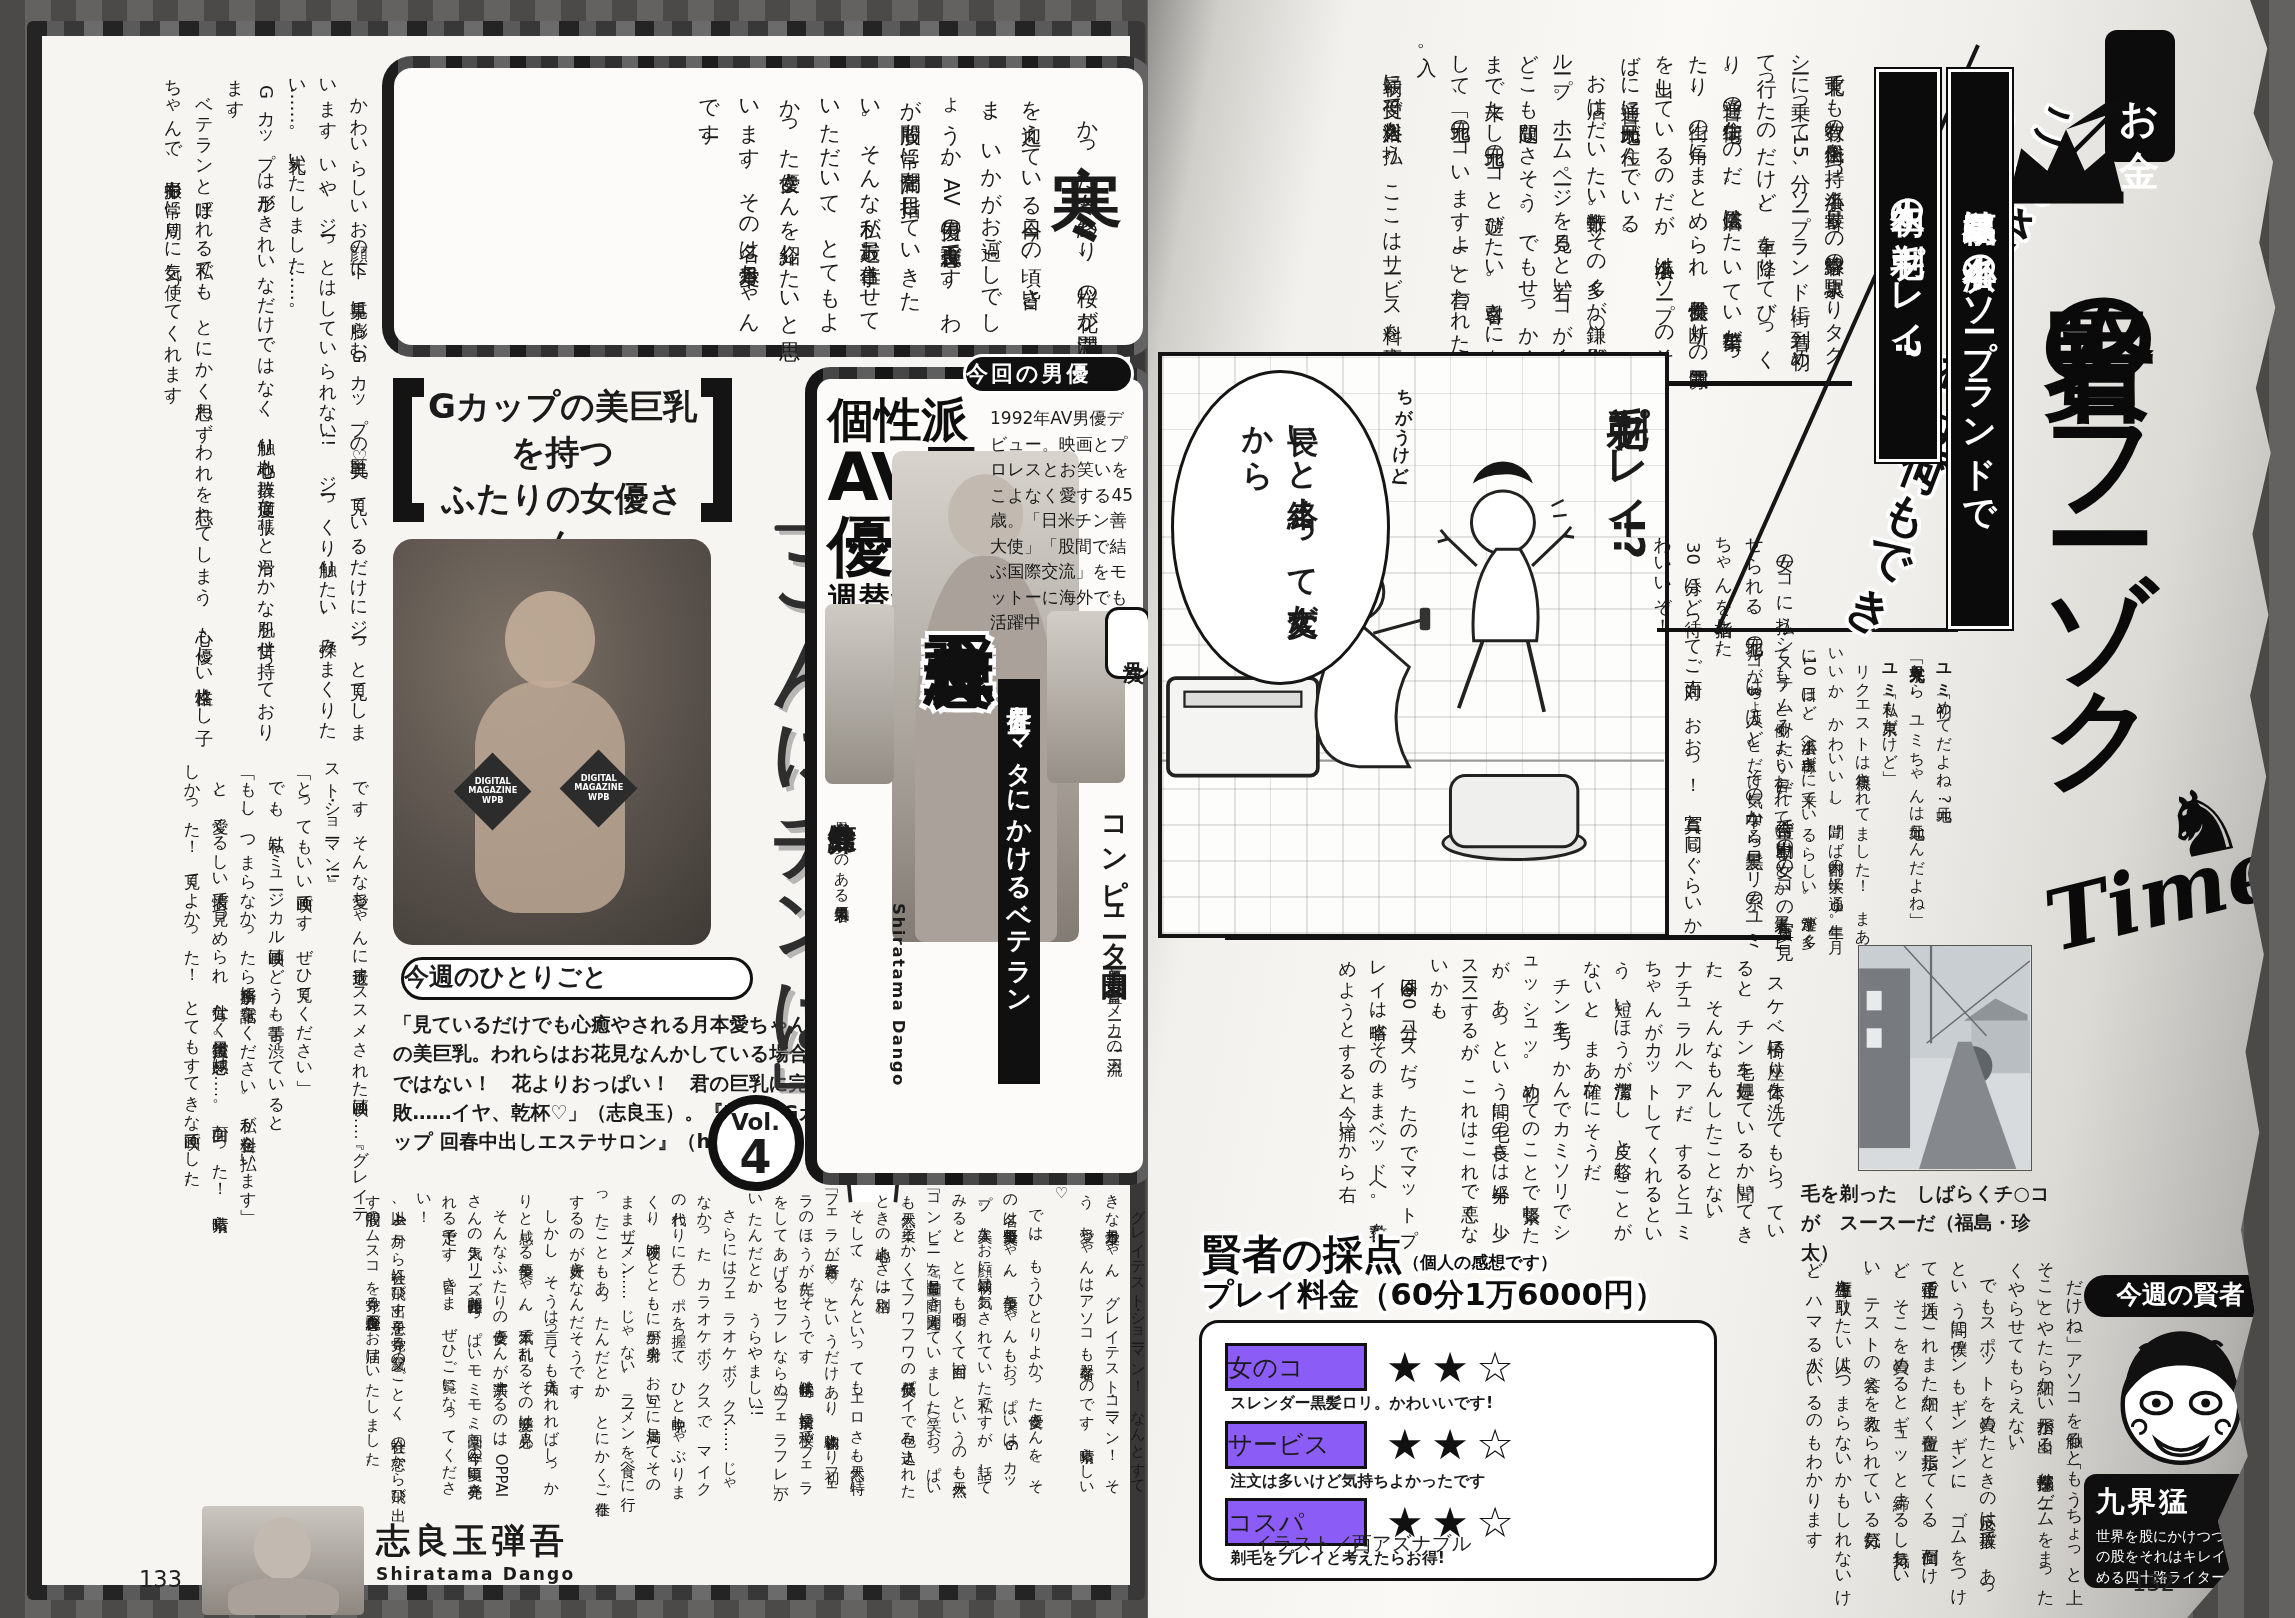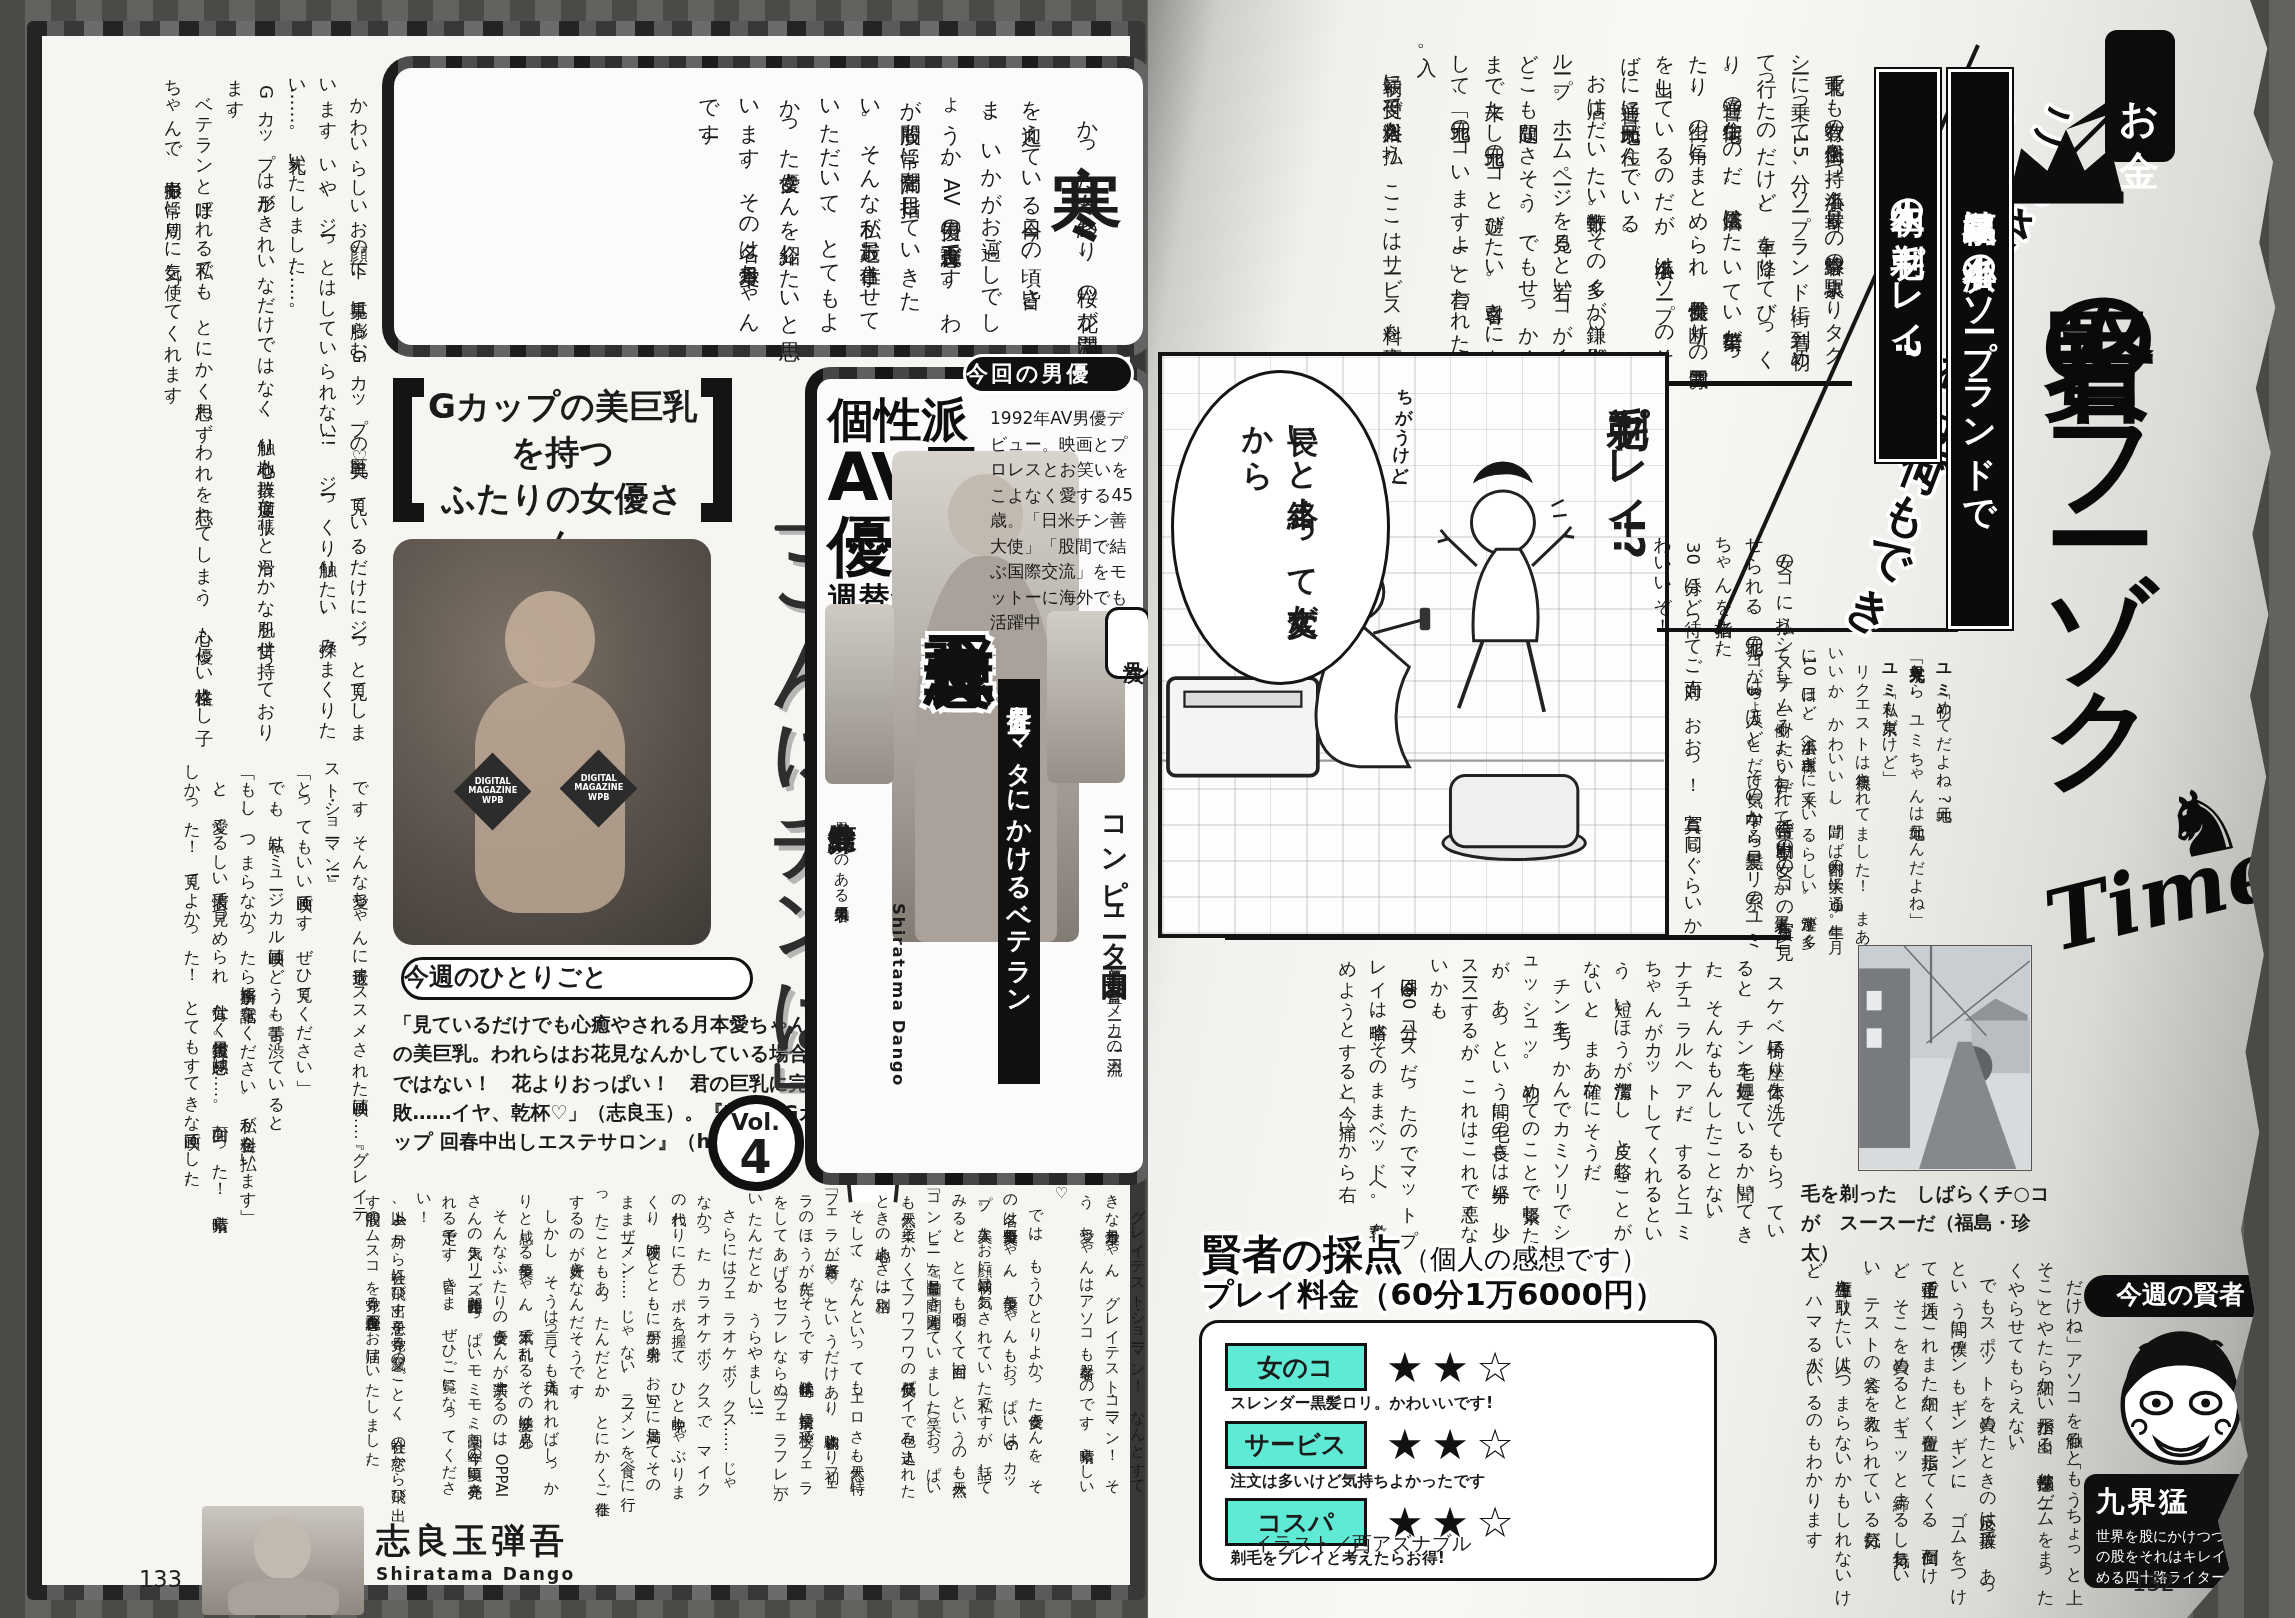--- a/index.html
+++ b/index.html
@@ -101,25 +101,25 @@
   #midA{left:493px;top:524px;width:159px;height:421px;font-size:18px;line-height:1.7}
   #ruleMid{left:509px;top:628px;width:301px;height:3.7px;background:#111}
   #midB{left:509px;top:638px;width:301px;height:306px;font-size:15.7px;line-height:1.72}
   #midB b{font-weight:900}
   #photoB{left:710px;top:945px;width:174px;height:226px;border:1.5px solid #555}
   #captionB{left:653px;top:1179px;width:255px;height:64px;font-size:19px;font-weight:700;line-height:1.55}
   #ruleBL{left:77px;top:935px;width:566px;height:4.5px;background:#111}
   #bodyLft{left:77px;top:948px;width:566px;height:291px;font-size:18px;line-height:1.7}
   #bodyRgt{left:572px;top:1250px;width:369px;height:352px;font-size:17px;line-height:1.7}
   #scoreTitle{left:54px;top:1227px;font-size:40px;font-weight:900;color:#0d0d0d}
-  #scoreTitle small{font-size:27px;font-weight:400}
+  #scoreTitle small{font-size:17px;font-weight:700}
   #scorePrice{left:54px;top:1274px;font-size:31px;font-weight:900;color:#0d0d0d}
   #scoreBox{left:51px;top:1320px;width:518px;height:261px;background:#fff;border:3.7px solid #111;border-radius:19.5px;padding:15px 22.5px 7.5px}
   .srow{display:flex;align-items:center;margin-top:4.5px}
-  .slabel{width:142px;border:3px solid #111;text-align:center;font-size:25px;font-weight:700;padding:4.5px 0;background:#5eead4}
+  .slabel{width:142px;border:3px solid #111;text-align:left;font-size:25px;font-weight:400;padding:4.5px 0;background:#8b5cf6}
   .sstars{font-size:42px;letter-spacing:7.5px;margin-left:19.5px;color:#111}
   .snote{font-size:15.7px;font-weight:600;margin:1.5px 0 6px 6px}
   #creditR{left:105px;top:1530px;font-size:19.5px;color:#222}
   #kickBadge{left:957px;top:30px;width:70px;height:132px;background:#0c0c0c;border-radius:12px;color:#fff;
      display:flex;align-items:center;justify-content:center}
   #kickBadge span{writing-mode:vertical-rl;font-size:40px;font-weight:900}
   #kickLine{left:828px;top:45px;width:3.7px;height:644px;background:#161616;transform:rotate(24deg);transform-origin:top center}
   #kicker{left:836px;top:72px;height:614px;font-size:45px;font-weight:900;color:#101010;transform:rotate(21deg);transform-origin:top center}
   #crest{left:847px;top:96px}
   #titleMain{left:878px;top:222px;height:689px;font-size:111px;font-weight:900;color:#0a0a0a;letter-spacing:1.5px}

